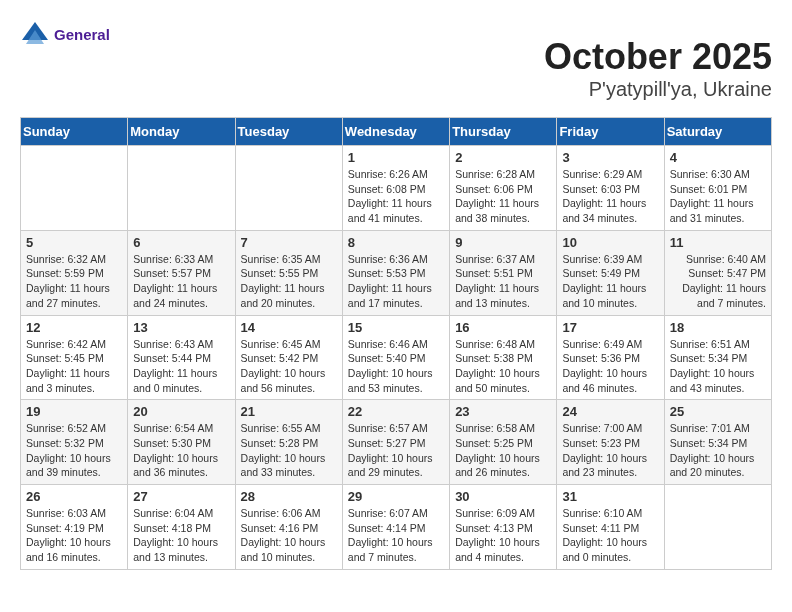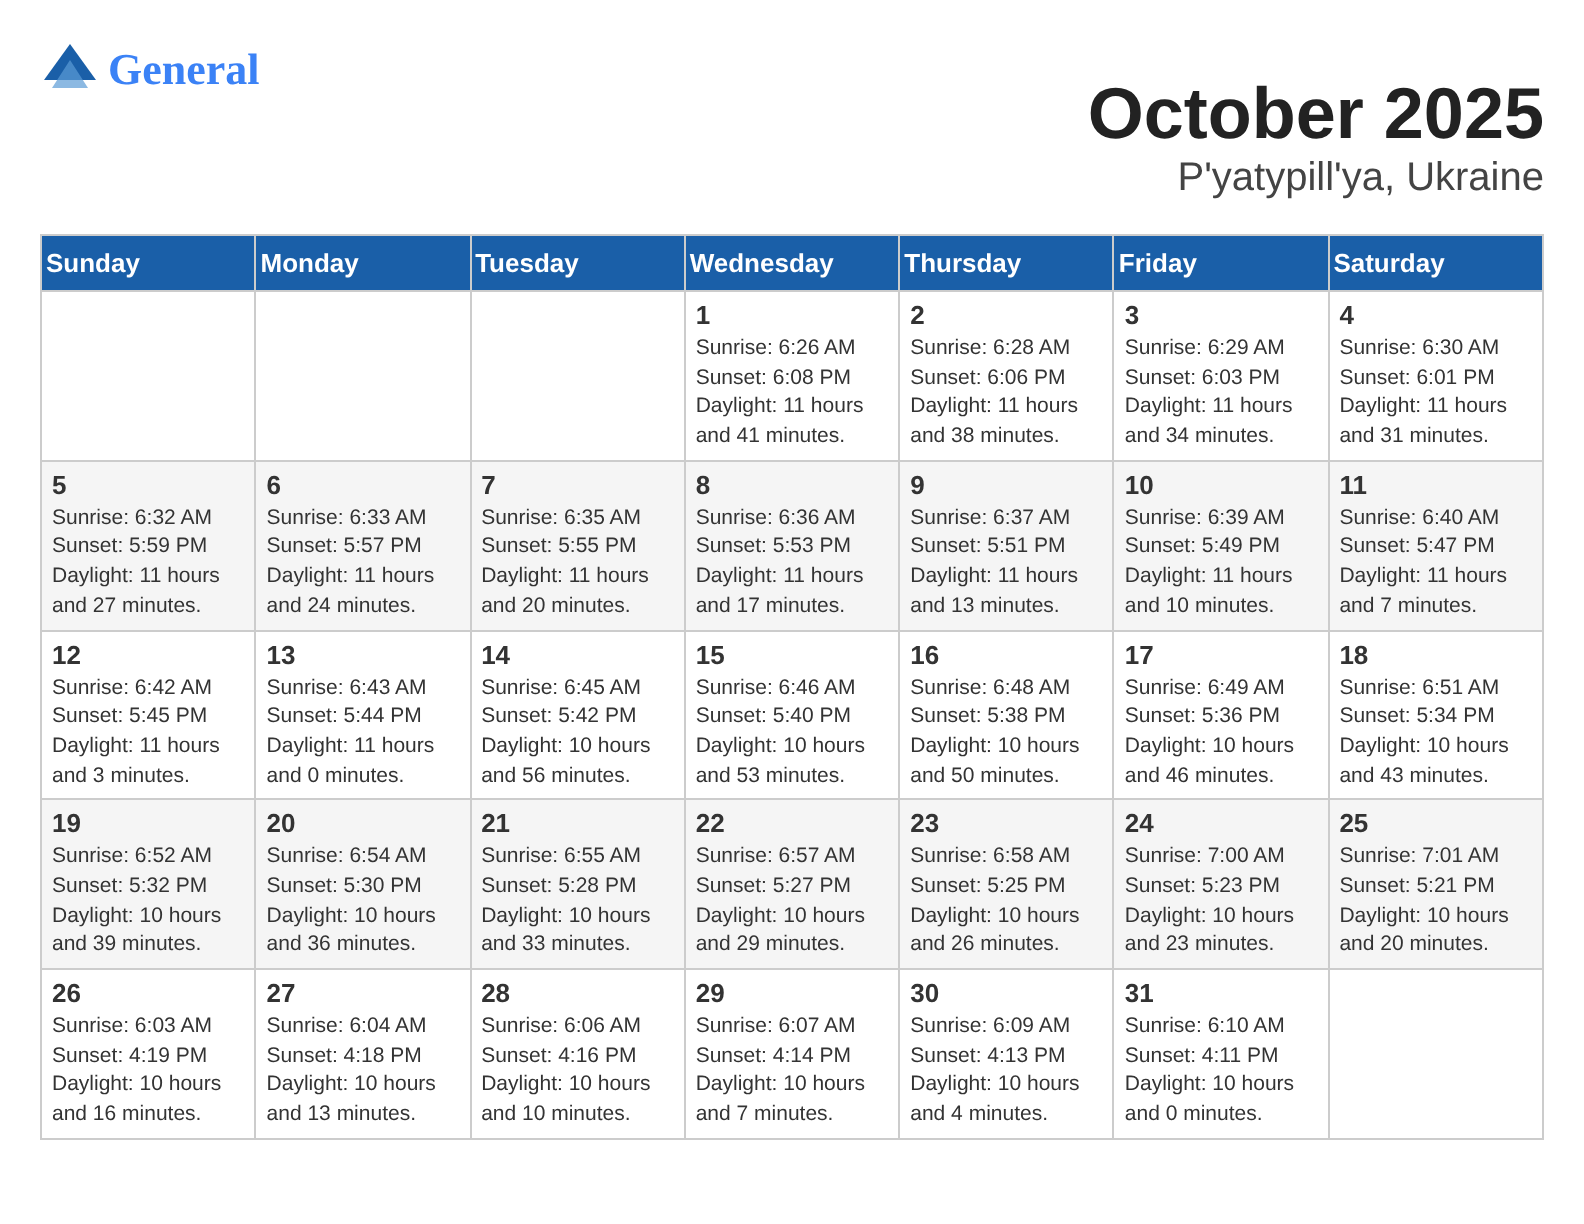--- a/index.html
+++ b/index.html
@@ -19,24 +19,23 @@
     .logo {
       display: flex;
       align-items: center;
     }
     .logo-text {
       display: flex;
       flex-direction: column;
       line-height: 1.1;
     }
     .logo-general {
-      font-size: 22px;
-      font-weight: bold;
-      color: #3b82f6;
-      font-family: Liberation Serif, serif;
+      font-size: 15px;
+      font-weight: bold;
+      color: #4c1d95;
     }
     .logo-blue {
       font-size: 22px;
       font-weight: bold;
       color: #1a5fa8;
     }
     .logo-icon {
       width: 30px;
       height: 30px;
       margin-right: 4px;
@@ -197,21 +196,21 @@
         </td>
         <td>
           <div class="day-number">10</div>
           <div class="day-info" style="white-space: pre-line;">Sunrise: 6:39 AM
 Sunset: 5:49 PM
 Daylight: 11 hours
 and 10 minutes.</div>
         </td>
         <td>
           <div class="day-number">11</div>
-          <div class="day-info" style="white-space: pre-line;">Sunrise: 6:40 AM
+          <div class="day-info" style="white-space: pre-line; text-align: right;">Sunrise: 6:40 AM
 Sunset: 5:47 PM
 Daylight: 11 hours
 and 7 minutes.</div>
         </td>
       </tr>
       <tr>
         <td>
           <div class="day-number">12</div>
           <div class="day-info" style="white-space: pre-line;">Sunrise: 6:42 AM
 Sunset: 5:45 PM
@@ -300,21 +299,21 @@
         <td>
           <div class="day-number">24</div>
           <div class="day-info" style="white-space: pre-line;">Sunrise: 7:00 AM
 Sunset: 5:23 PM
 Daylight: 10 hours
 and 23 minutes.</div>
         </td>
         <td>
           <div class="day-number">25</div>
           <div class="day-info" style="white-space: pre-line;">Sunrise: 7:01 AM
-Sunset: 5:21 PM
+Sunset: 5:34 PM
 Daylight: 10 hours
 and 20 minutes.</div>
         </td>
       </tr>
       <tr>
         <td>
           <div class="day-number">26</div>
           <div class="day-info" style="white-space: pre-line;">Sunrise: 6:03 AM
 Sunset: 4:19 PM
 Daylight: 10 hours

